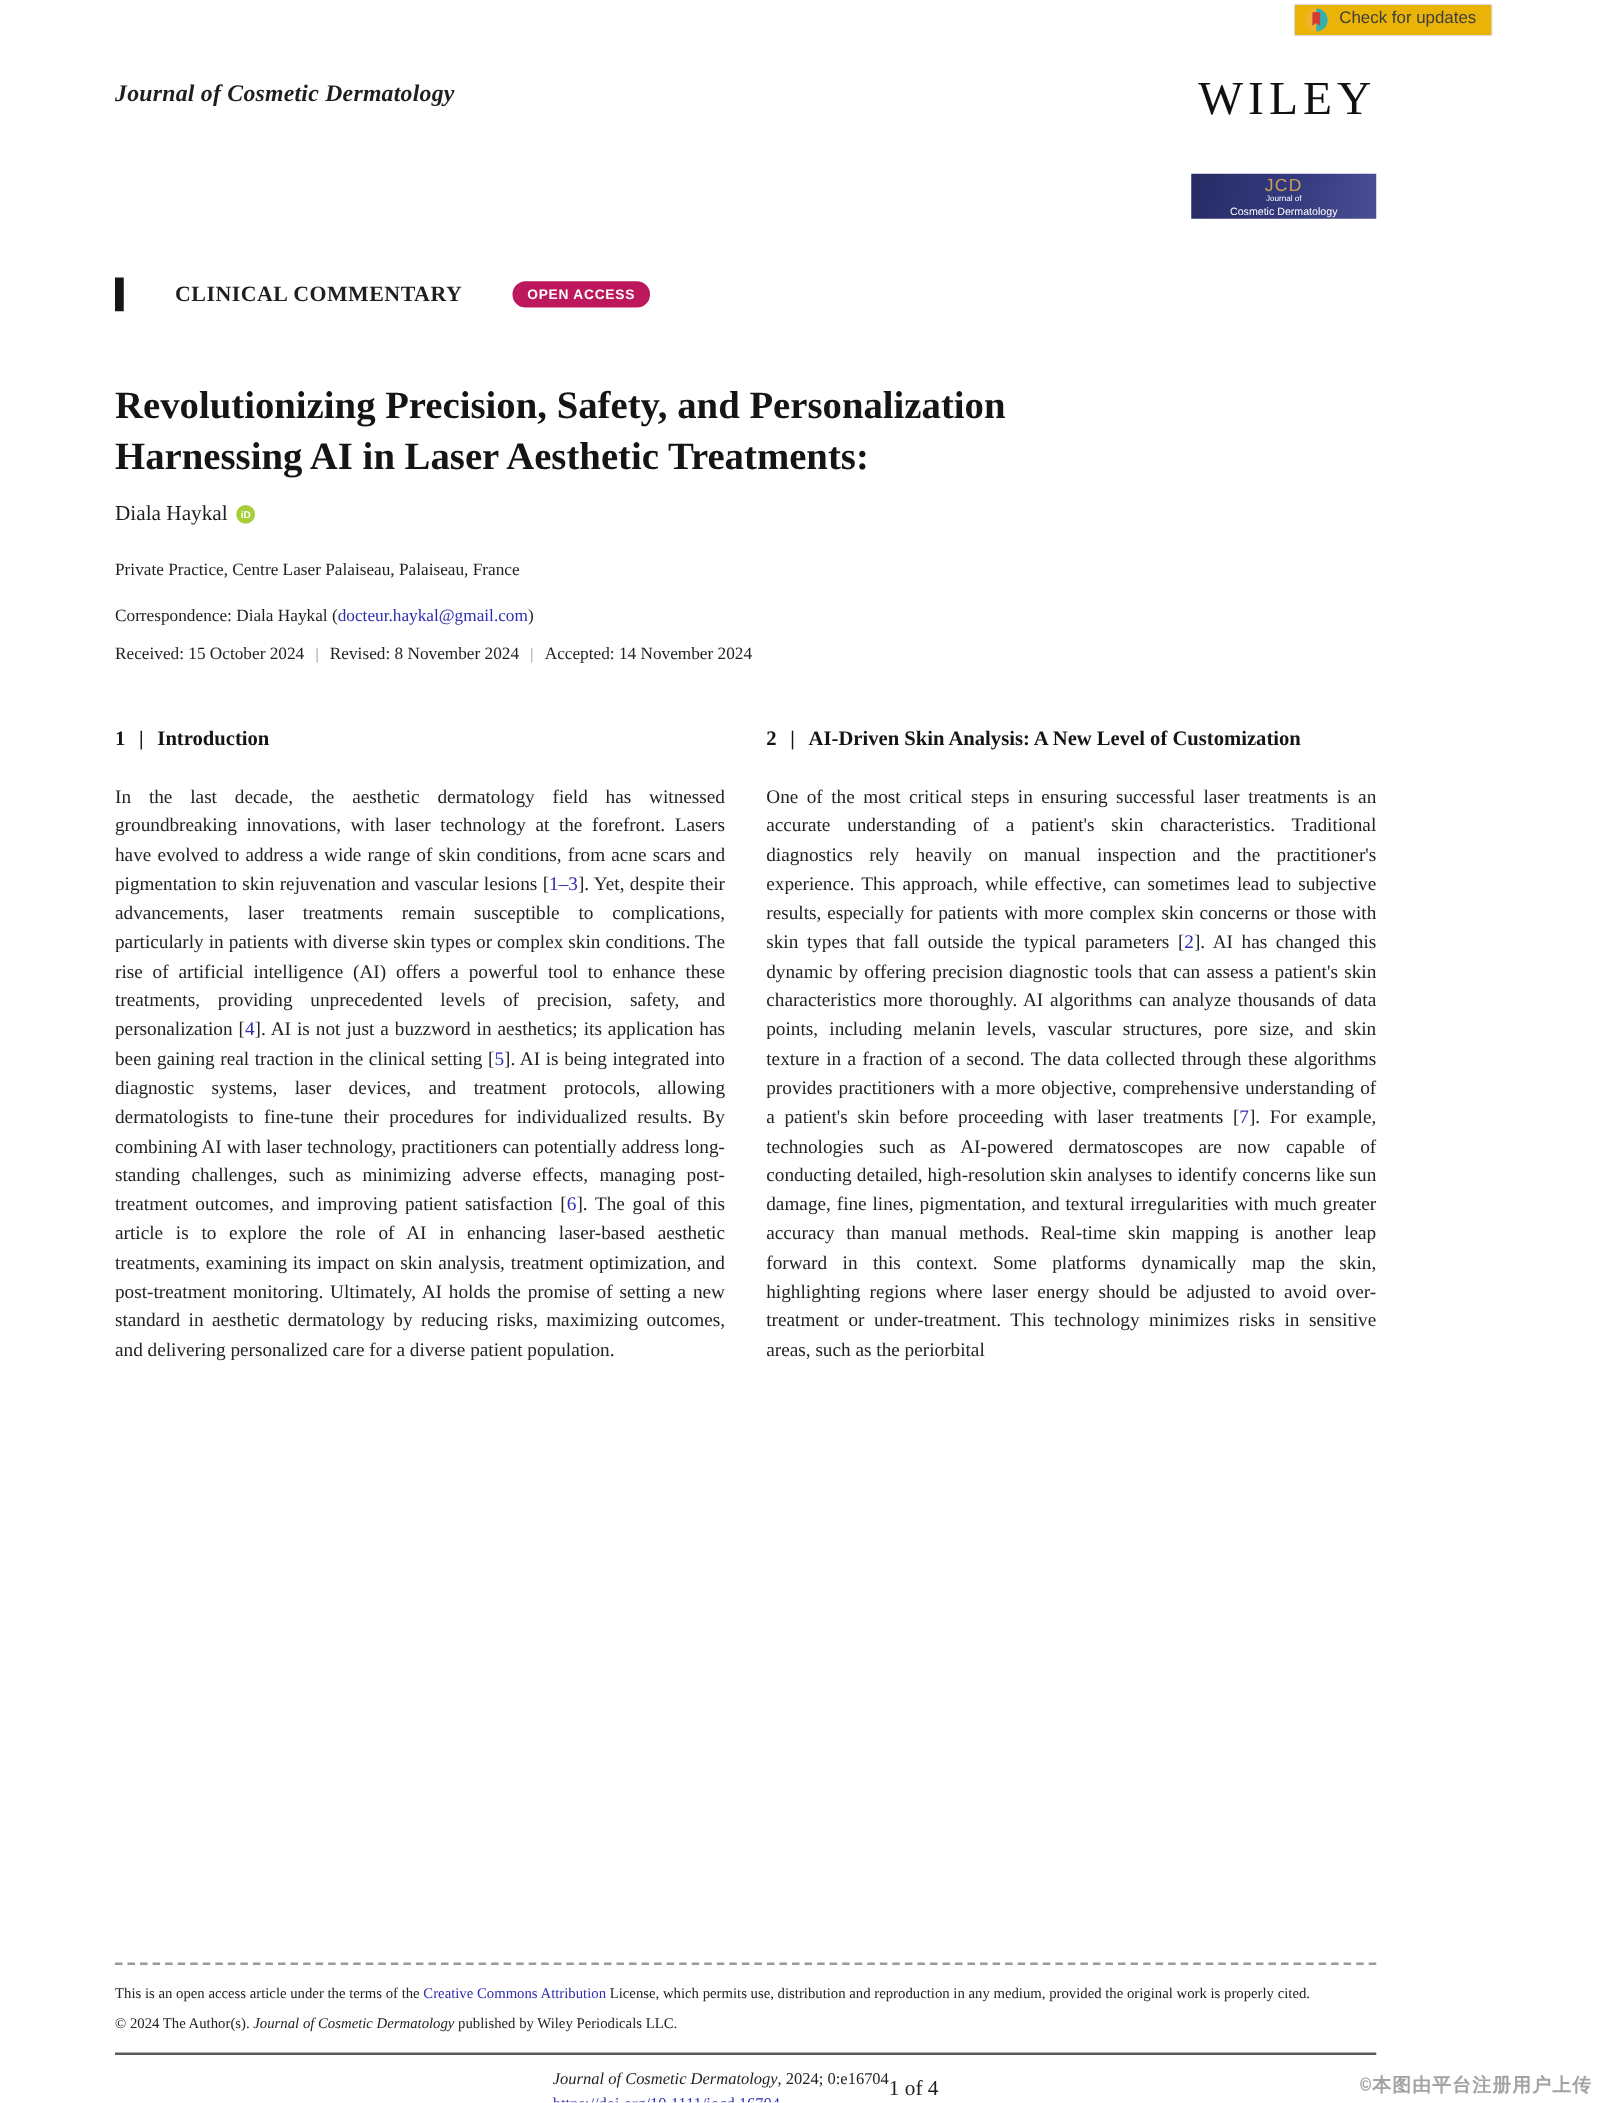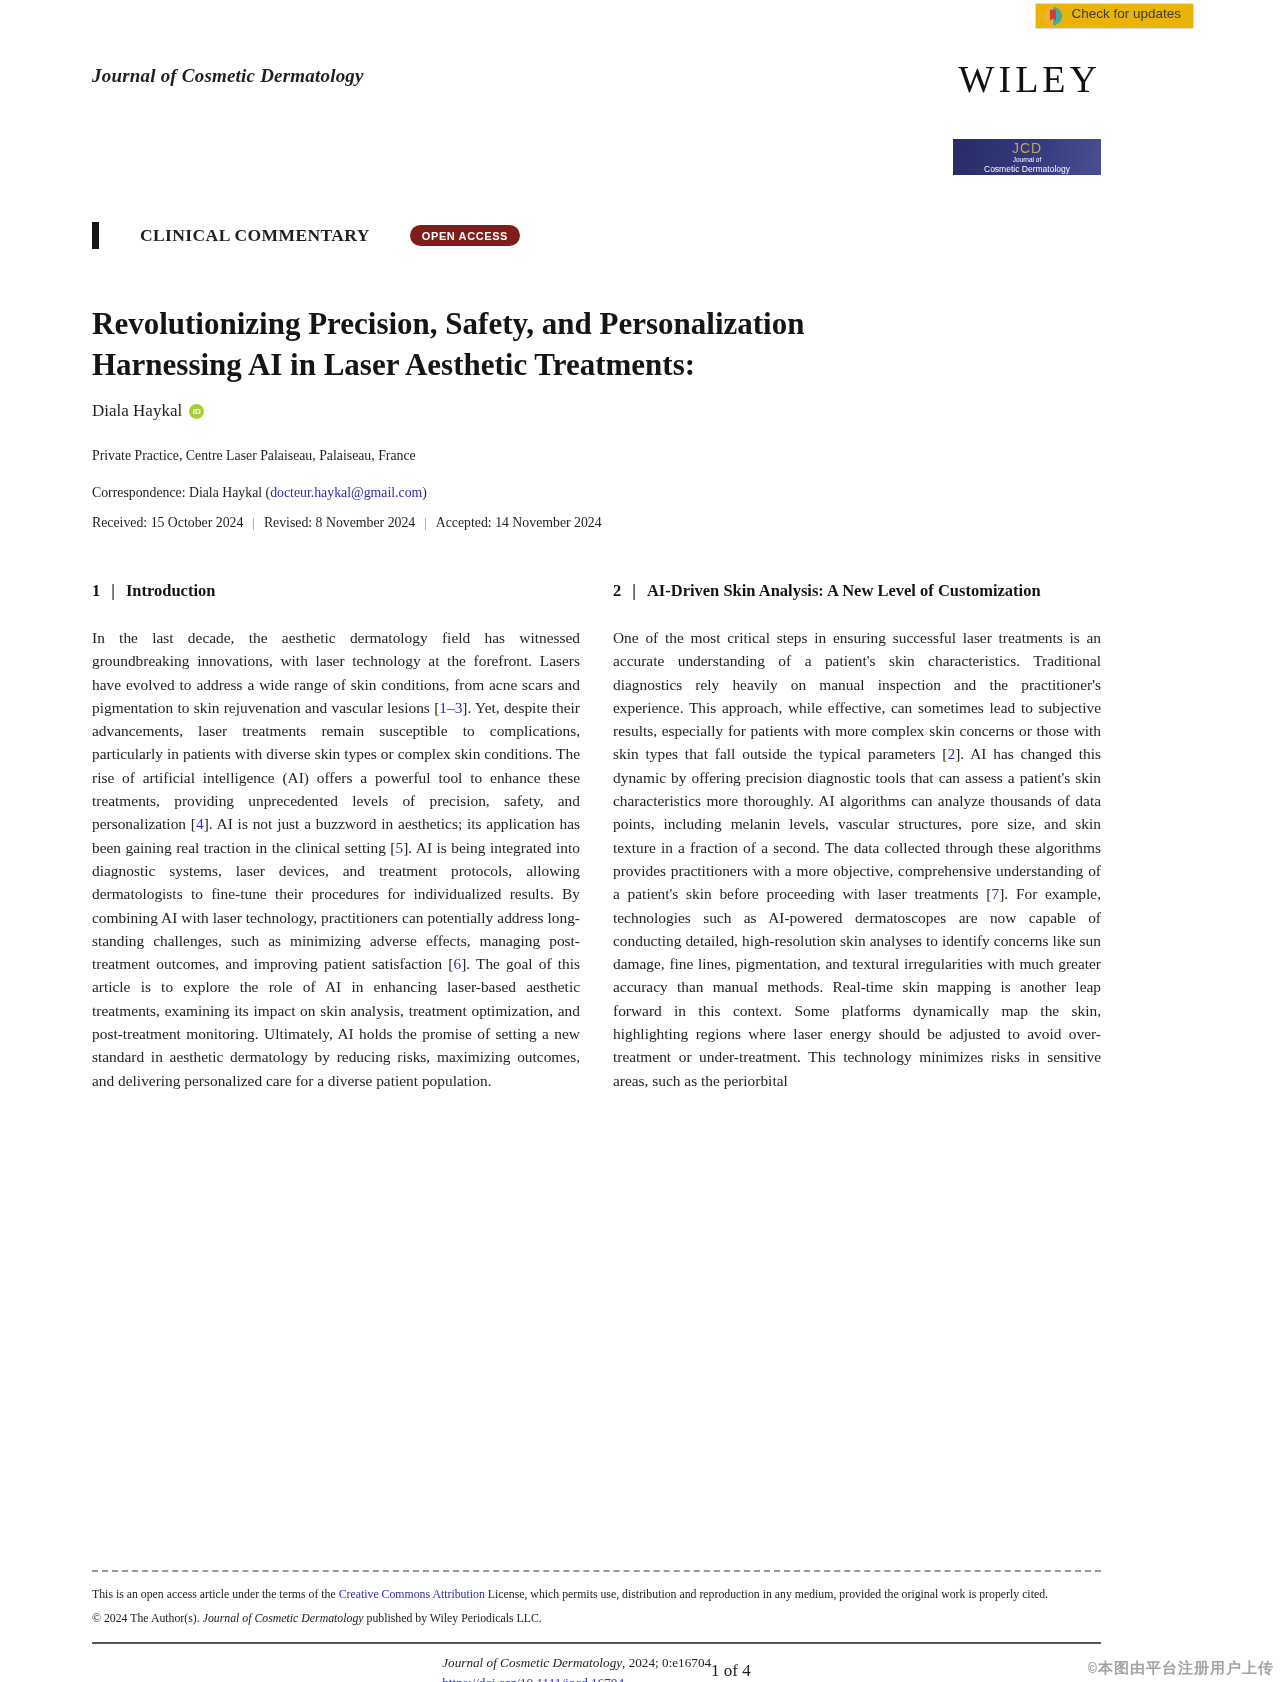--- a/index.html
+++ b/index.html
@@ -44,21 +44,21 @@
   .jcd-abbr { color:#c9a254; font-size:14px; line-height:14px; letter-spacing:1px; }
   .jcd-sub1 { font-size:6.5px; line-height:8px; margin-top:1px; }
   .jcd-sub2 { font-size:8.5px; line-height:10px; }
 
   
   .category-row { display:flex; align-items:center; margin-top:47px;gap:26px; }
   .category-bar { width:7px; height:27px; background:#161616; margin-right:15px; }
   .category-label { font-size:17.5px; font-weight:bold; letter-spacing:0.4px; }
   .open-access {
     margin-left:14px;
-    background:#7f1d1d; color:#ffffff;
+    background:#be185d; color:#ffffff;
     font-family:"Liberation Sans", sans-serif;
     font-size:11px; font-weight:bold; letter-spacing:0.6px;
     padding:5px 12px 4px 12px; border-radius:13px;
   }
 
   
   .article-title { margin-top:54px; font-size:31px; font-weight:bold; line-height:41px; color:#151515; }
   .author-row { margin-top:16px; display:flex; align-items:center; gap:7px; font-size:17px; }
   .orcid {
     width:15px; height:15px; border-radius:50%;

